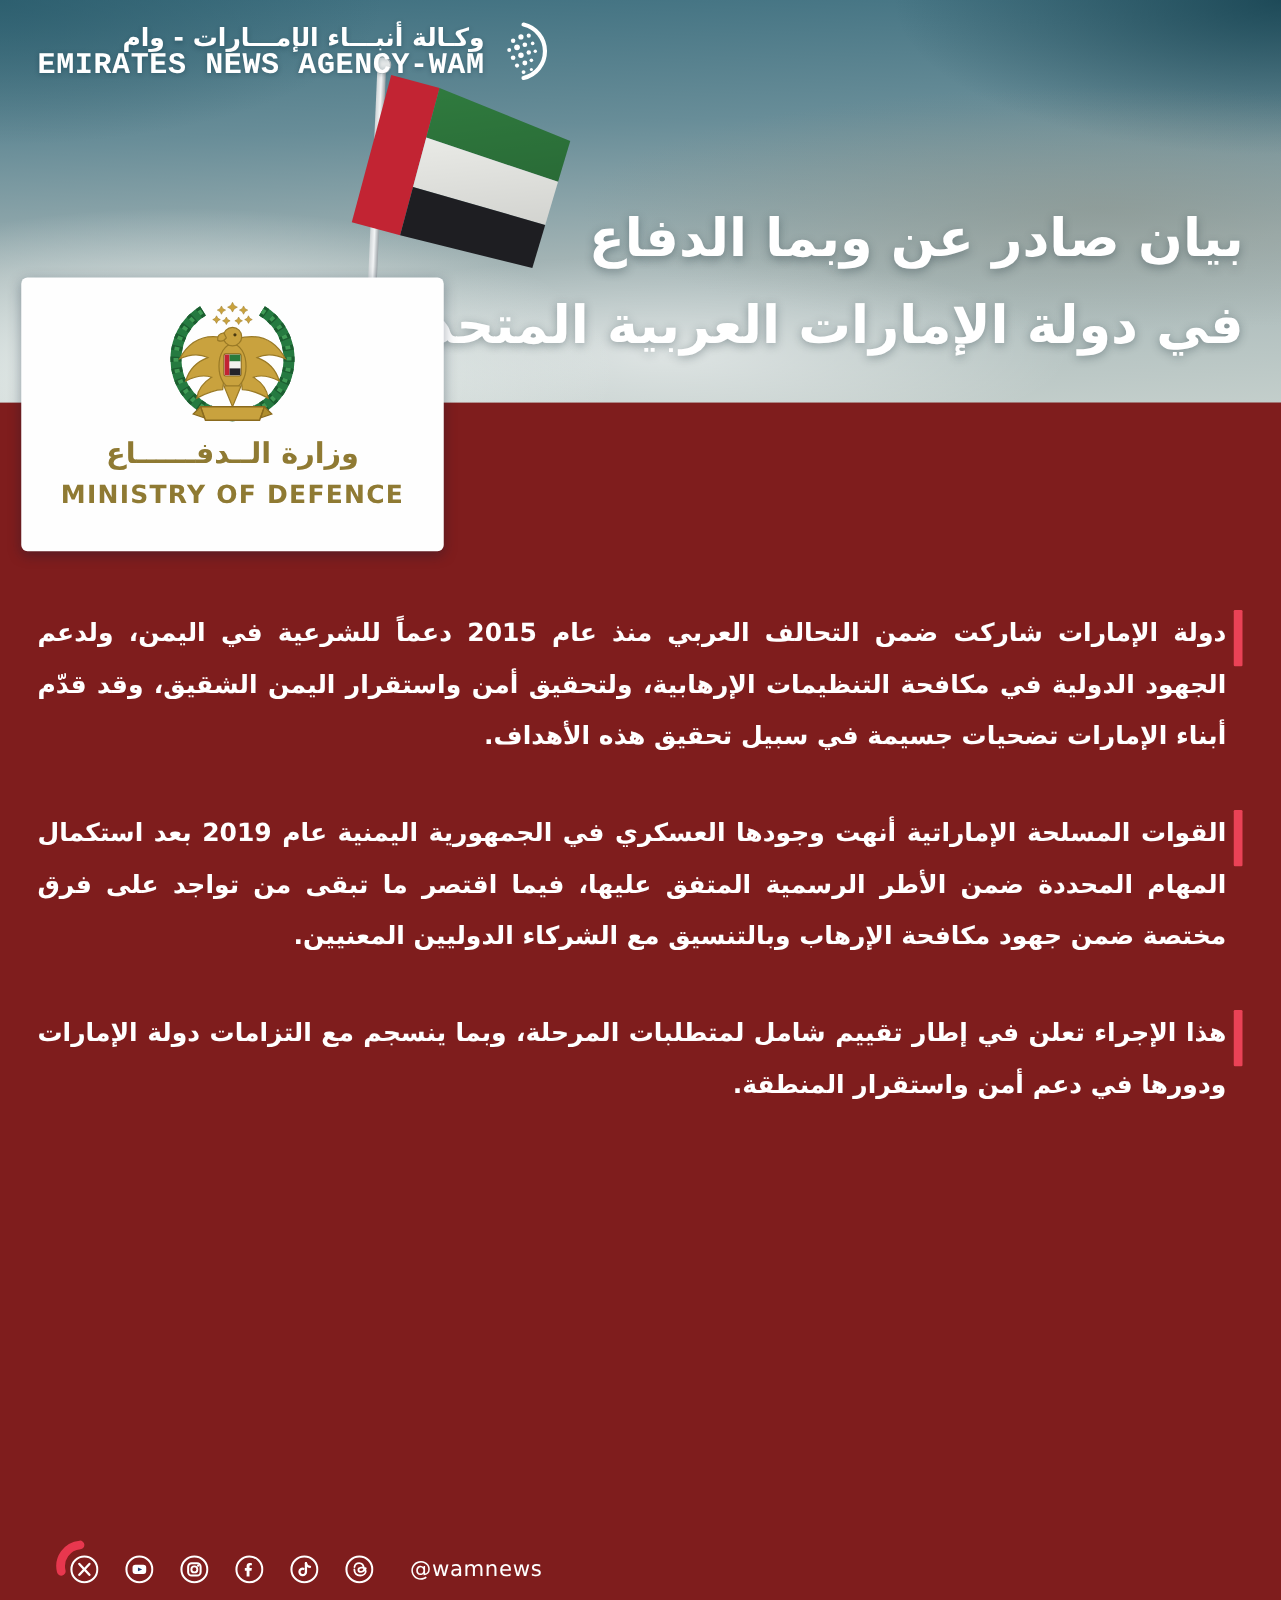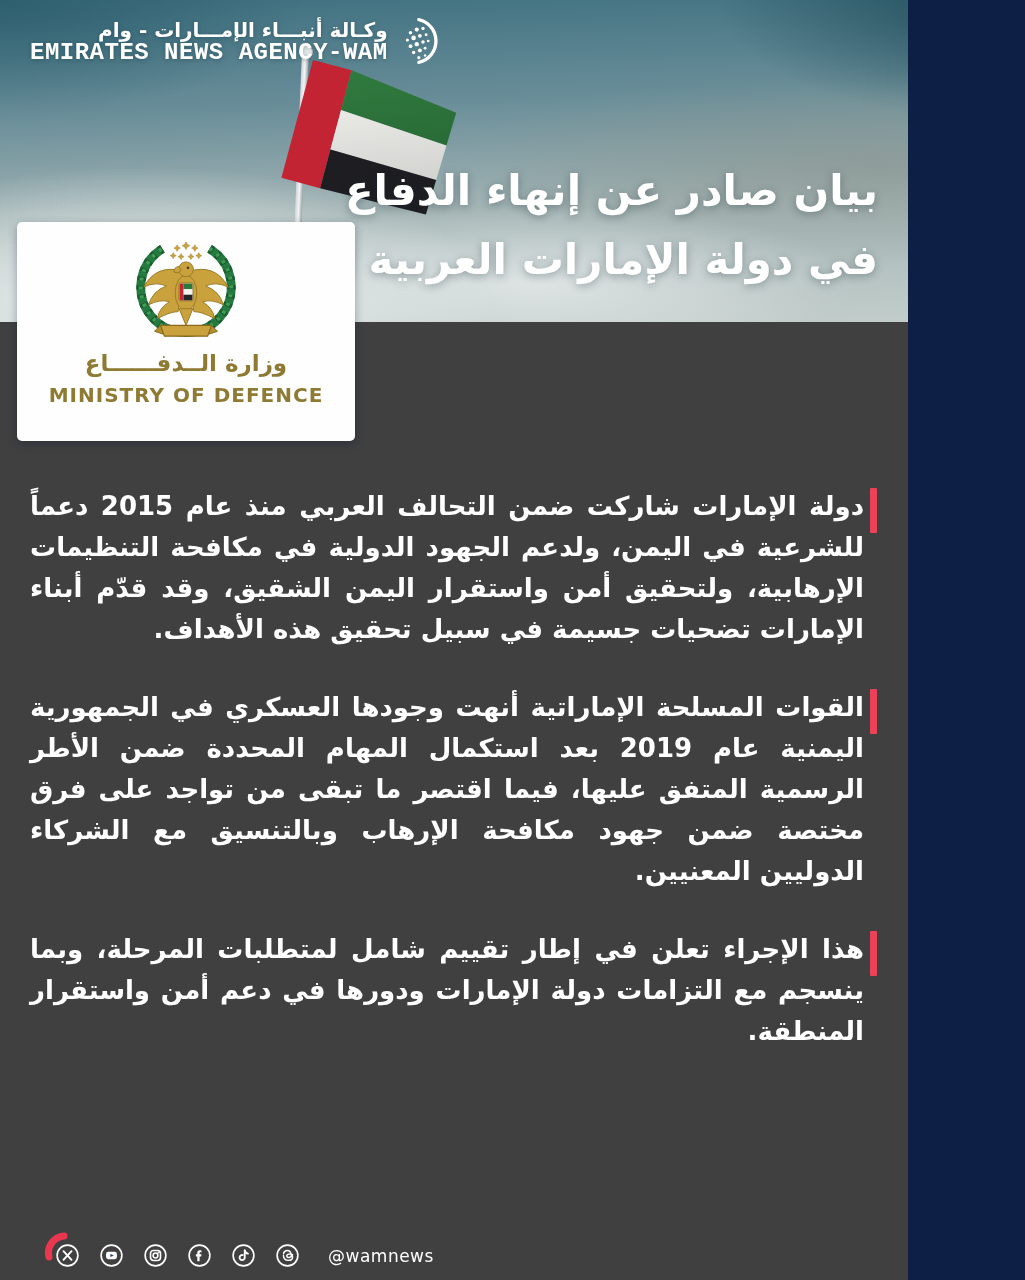--- a/index.html
+++ b/index.html
@@ -1,19 +1,19 @@
 <!DOCTYPE html>
 <html lang="ar"><head>
 <meta charset="utf-8">
 <style>
   * { margin:0; padding:0; box-sizing:border-box; }
   html,body { background:#0e1f45; }
   .page{
-    position:relative; width:908px; height:1280px; overflow:hidden;
-    background:#404040;
+    position:relative; width:1025px; height:1280px; overflow:hidden;
+    background:#7f1d1d;
     font-family:"DejaVu Sans", sans-serif;
   }
   
   .sky{
     position:absolute; left:0; top:0; width:1025px; height:322px;
     background:
       radial-gradient(ellipse 55% 65% at 14% 92%, rgba(246,250,248,0.95) 0%, rgba(246,250,248,0) 62%),
       radial-gradient(ellipse 45% 35% at 52% 88%, rgba(255,255,255,0.55) 0%, rgba(255,255,255,0) 70%),
       radial-gradient(ellipse 60% 45% at 86% 52%, rgba(138,146,138,0.55) 0%, rgba(138,146,138,0) 68%),
       radial-gradient(ellipse 55% 70% at 100% 0%, rgba(18,62,76,0.80) 0%, rgba(18,62,76,0) 55%),
@@ -54,21 +54,21 @@
   }
   .mod-ar{ color:#8f7a33; font-size:23px; font-weight:bold; margin-top:2px; direction:rtl;}
   .mod-en{ color:#8f7a33; font-size:20px; font-weight:bold; letter-spacing:1px; margin-top:7px;}
   
   .content{
     position:absolute; left:30px; right:44px; top:486px;
     direction:rtl; color:#fff;
   }
   .content p{
     position:relative;
-    font-size:26px; font-weight:bold; line-height:41px;
+    font-size:20px; font-weight:bold; line-height:41px;
     text-align:justify; text-align-last:right;
     margin-bottom:37px;
   }
   .accent-bar{
     position:absolute; right:-13px; top:2px; width:7px; height:45px;
     background:#ea4256; border-radius:1px;
   }
   
   .footer{
     position:absolute; left:56px; top:1244px;
@@ -136,21 +136,21 @@
           <circle cx="21" cy="33" r="1.9"></circle>
           <circle cx="26" cy="31" r="1.4"></circle>
         <circle cx="20" cy="40" r="1.5"></circle>
           <circle cx="26" cy="38" r="1.2"></circle>
       </g>
     </svg>
   </div>
 
 
   <div class="headline">
-    <div>بيان صادر عن إنهاء الدفاع</div>
+    <div>بيان صادر عن وبما الدفاع</div>
     <div>في دولة الإمارات العربية المتحدة</div>
   </div>
 
   <div class="mod-card">
     <svg width="118" height="118" viewBox="0 0 120 120">
 
       <path d="M84,19 A46,46 0 1 1 36,19" fill="none" stroke="#257a40" stroke-width="9"></path>
       <path d="M84,19 A46,46 0 1 1 36,19" fill="none" stroke="#1b5e30" stroke-width="9" stroke-dasharray="4 5"></path>
       <path d="M84,19 A46,46 0 1 1 36,19" fill="none" stroke="#3f9b55" stroke-width="4" stroke-dasharray="3 6"></path>
 

